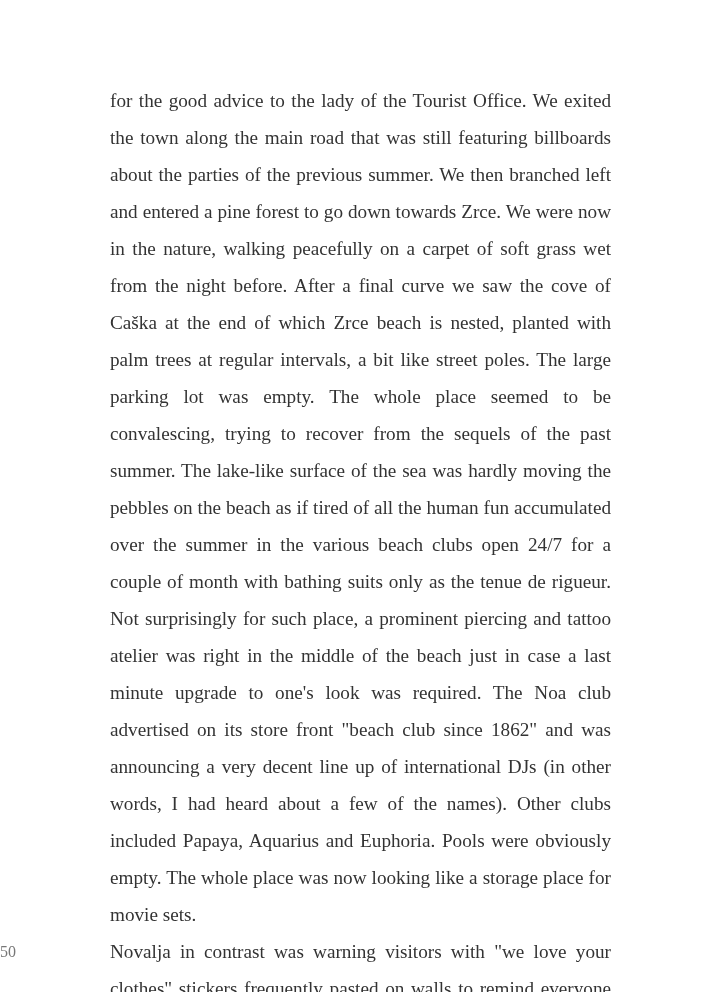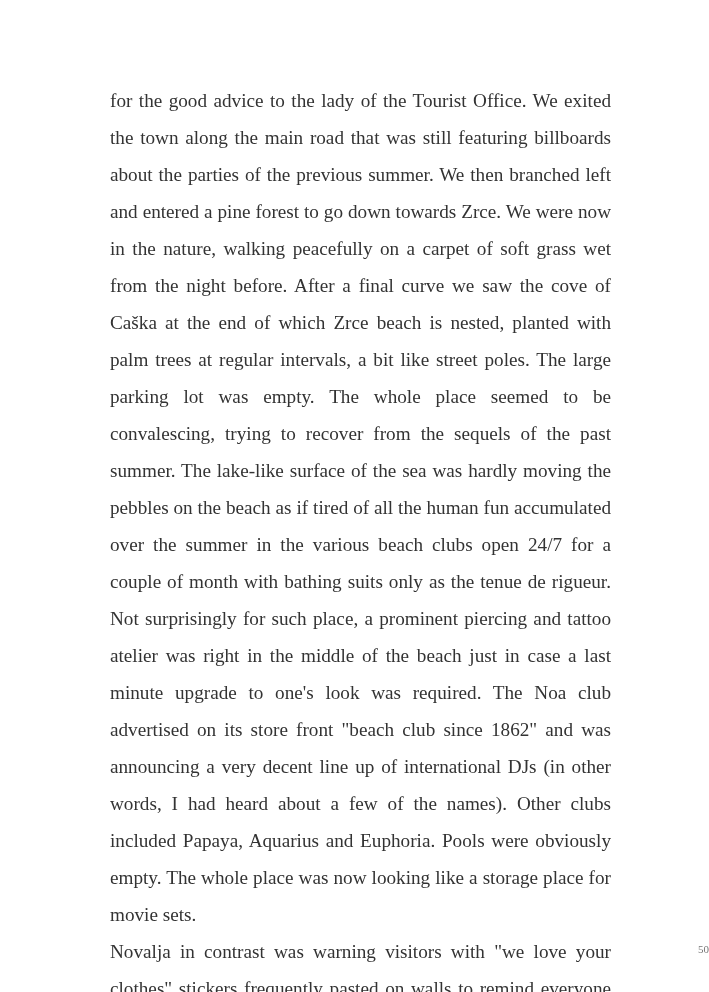--- a/index.html
+++ b/index.html
@@ -36,23 +36,23 @@
       padding: 0;
     }
     .para.last {
       text-align-last: justify;
     }
     .page-number {
       position: absolute;
       left: 0;
       width: 709px;
       top: 943px;
-      text-align: right;
+      text-align: left;
       font-family: "Liberation Serif", "DejaVu Serif", serif;
-      font-size: 11px;
+      font-size: 16px;
       color: #777777;
     }
   </style>
 </head>
 <body>
 
 <div class="page">
   <div class="text-body">
     <p class="para">for the good advice to the lady of the Tourist Office. We exited the town along the main road that was still featuring billboards about the parties of the previous summer. We then branched left and entered a pine forest to go down towards Zrce. We were now in the nature, walking peacefully on a carpet of soft grass wet from the night before. After a final curve we saw the cove of Caška at the end of which Zrce beach is nested, planted with palm trees at regular intervals, a bit like street poles. The large parking lot was empty. The whole place seemed to be convalescing, trying to recover from the sequels of the past summer. The lake-like surface of the sea was hardly moving the pebbles on the beach as if tired of all the human fun accumulated over the summer in the various beach clubs open 24/7 for a couple of month with bathing suits only as the tenue de rigueur. Not surprisingly for such place, a prominent piercing and tattoo atelier was right in the middle of the beach just in case a last minute upgrade to one's look was required. The Noa club advertised on its store front "beach club since 1862" and was announcing a very decent line up of international DJs (in other words, I had heard about a few of the names). Other clubs included Papaya, Aquarius and Euphoria. Pools were obviously empty. The whole place was now looking like a storage place for movie sets.</p>
     <p class="para last">Novalja in contrast was warning visitors with "we love your clothes" stickers frequently pasted on walls to remind everyone that bathing-suits-only were not welcome in town. Beer was, however, promoted with targeted stickers such as "Beer is all a man needs, except sex" or "Beer is helping ugly people have sex since 1862".</p>

